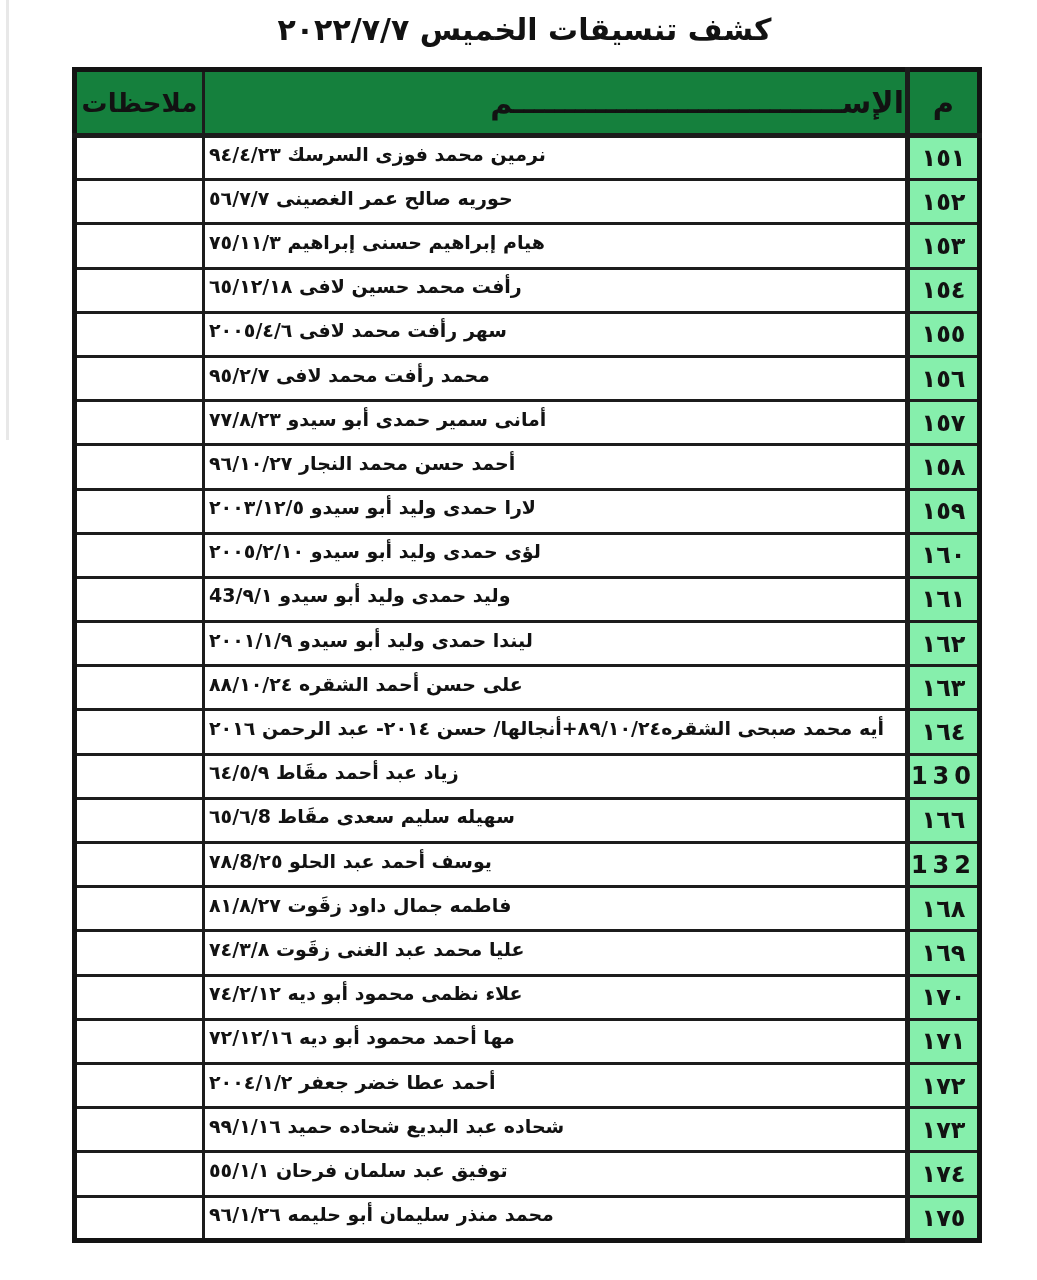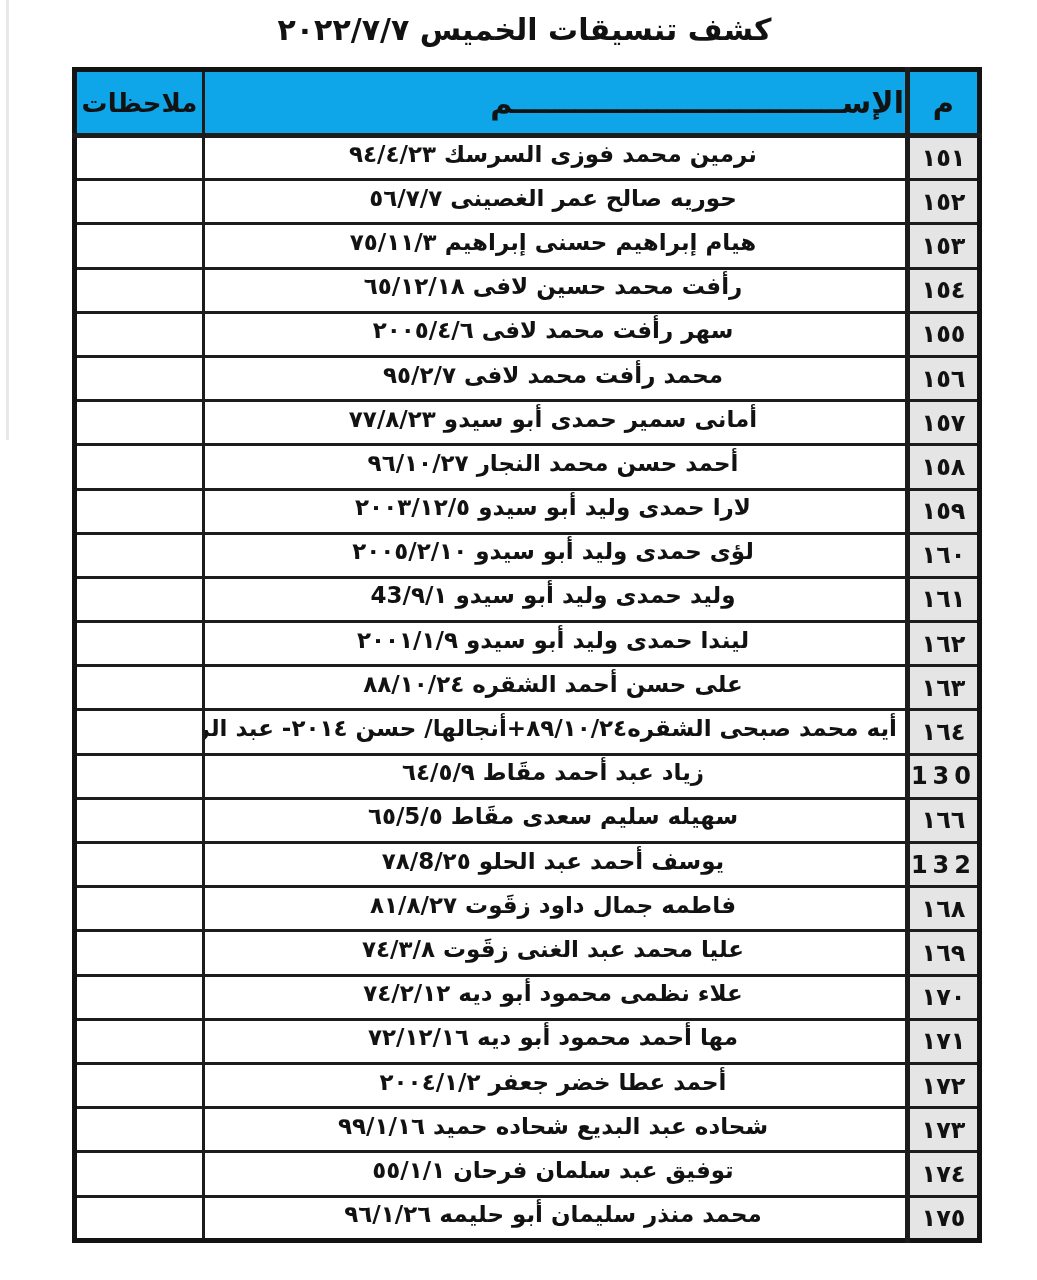--- a/index.html
+++ b/index.html
@@ -53,42 +53,42 @@
   col.c-name  { width: 704px; }
   col.c-notes { width: 129px; }
 
   th, td {
     border: 3px solid #1c1c1c;
     vertical-align: middle;
     overflow: hidden;
   }
   thead tr { height: 66px; }
   thead th {
-    background: #0ea5e9;
+    background: #15803d;
     font-weight: bold;
   }
   th.h-num   { font-size: 29px; border-left-width: 5px; }
   th.h-name  { font-size: 30px; text-align: right; white-space: nowrap; }
   th.h-notes { font-size: 26px; text-align: center; }
   thead th { border-bottom-width: 5px; }
 
   tbody tr { height: 44px; }
   td.cell-num {
-    background: #e5e5e5;
+    background: #86efac;
     text-align: center;
     font-weight: bold;
     font-size: 24px;
     letter-spacing: 5px;
     border-left-width: 5px;
   }
   td.cell-name {
     background: #ffffff;
-    text-align: center;
-    font-weight: bold;
-    font-size: 23px;
+    text-align: left;
+    font-weight: bold;
+    font-size: 19px;
     padding: 0 8px 8px 4px;
     white-space: nowrap;
   }
   td.cell-notes {
     background: #ffffff;
   }
 </style>
 </head>
 <body>
 
@@ -181,21 +181,21 @@
           <td class="cell-name">أيه محمد صبحى الشقره٨٩/١٠/٢٤+أنجالها/ حسن ٢٠١٤- عبد الرحمن ٢٠١٦</td>
           <td class="cell-notes"></td>
         </tr>
         <tr>
           <td class="cell-num">130</td>
           <td class="cell-name">زياد عبد أحمد مقَاط ٦٤/٥/٩</td>
           <td class="cell-notes"></td>
         </tr>
         <tr>
           <td class="cell-num">١٦٦</td>
-          <td class="cell-name">سهيله سليم سعدى مقَاط ٦٥/5/٥</td>
+          <td class="cell-name">سهيله سليم سعدى مقَاط ٦٥/٦/8</td>
           <td class="cell-notes"></td>
         </tr>
         <tr>
           <td class="cell-num">132</td>
           <td class="cell-name">يوسف أحمد عبد الحلو ٧٨/8/٢٥</td>
           <td class="cell-notes"></td>
         </tr>
         <tr>
           <td class="cell-num">١٦٨</td>
           <td class="cell-name">فاطمه جمال داود زقَوت ٨١/٨/٢٧</td>

